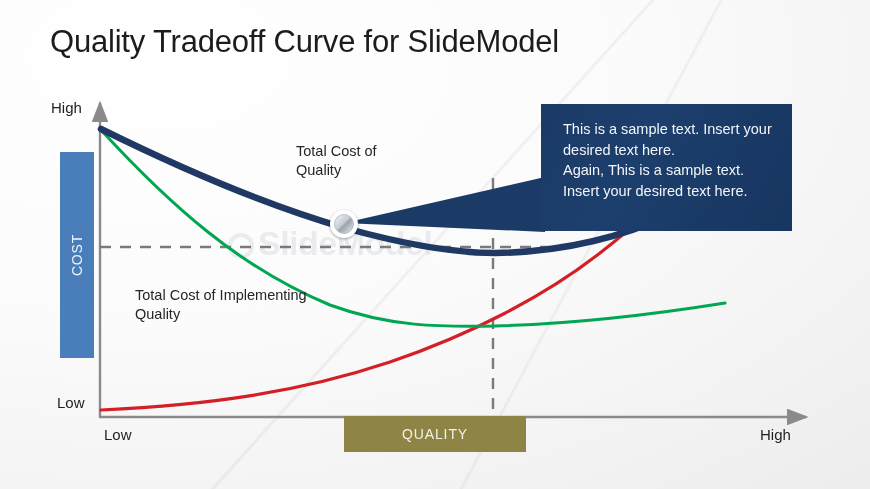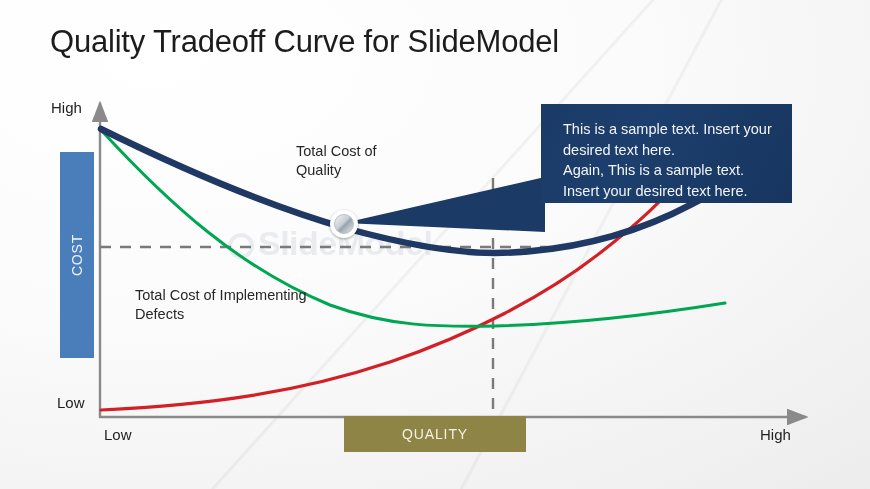--- a/index.html
+++ b/index.html
@@ -128,21 +128,21 @@
     margin-right: 4px;
     box-sizing: border-box;
   }
 
   
   #callout {
     position: absolute;
     left: 541px;
     top: 104px;
     width: 251px;
-    height: 99px;
+    height: 127px;
     background: linear-gradient(118deg, #1b3a66 0%, #1d3f6d 38%, #17355f 100%);
     box-sizing: border-box;
     padding: 15px 14px 4px 22px;
   }
   #callout-text {
     color: #f2f5f9;
     font-size: 14.5px;
     line-height: 20.5px;
     white-space: pre-line;
   }
@@ -221,15 +221,15 @@
   </div>
 
   <div class="axis-label" id="label-high-y">High</div>
   <div class="axis-label" id="label-low-y">Low</div>
   <div class="axis-label" id="label-low-x">Low</div>
   <div class="axis-label" id="label-high-x">High</div>
 
   <div class="curve-label" id="label-tcq">Total Cost of
 Quality</div>
   <div class="curve-label" id="label-tciq">Total Cost of Implementing
-Defects</div>
+Quality</div>
 
 </div>
 
 </body></html>

